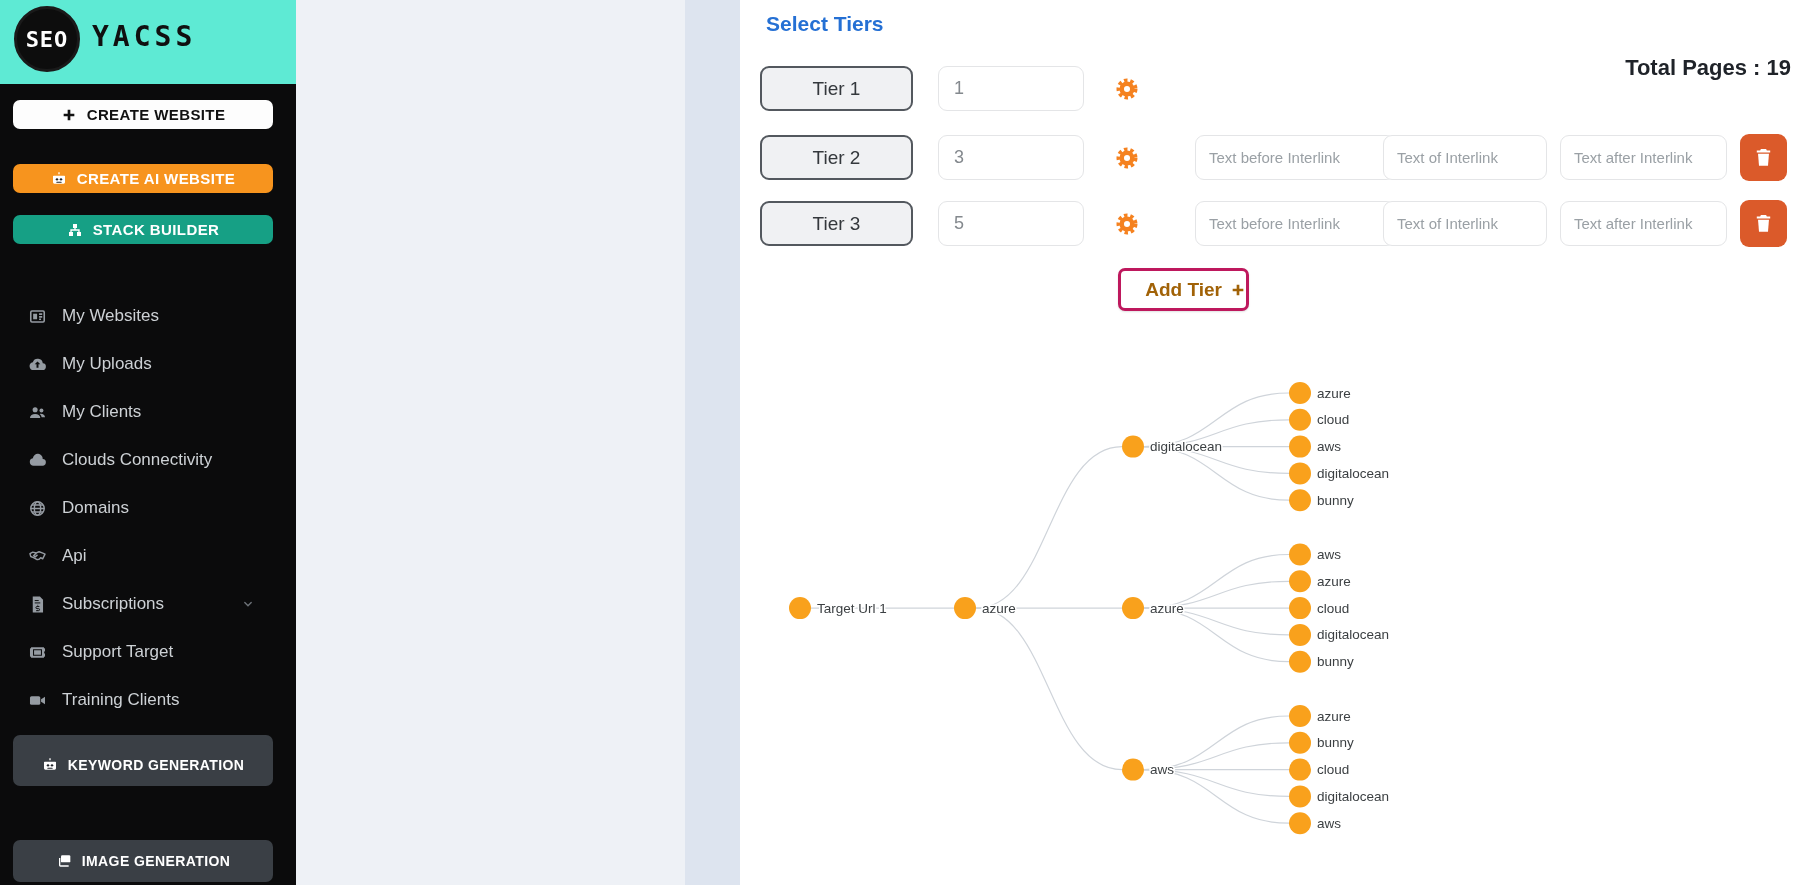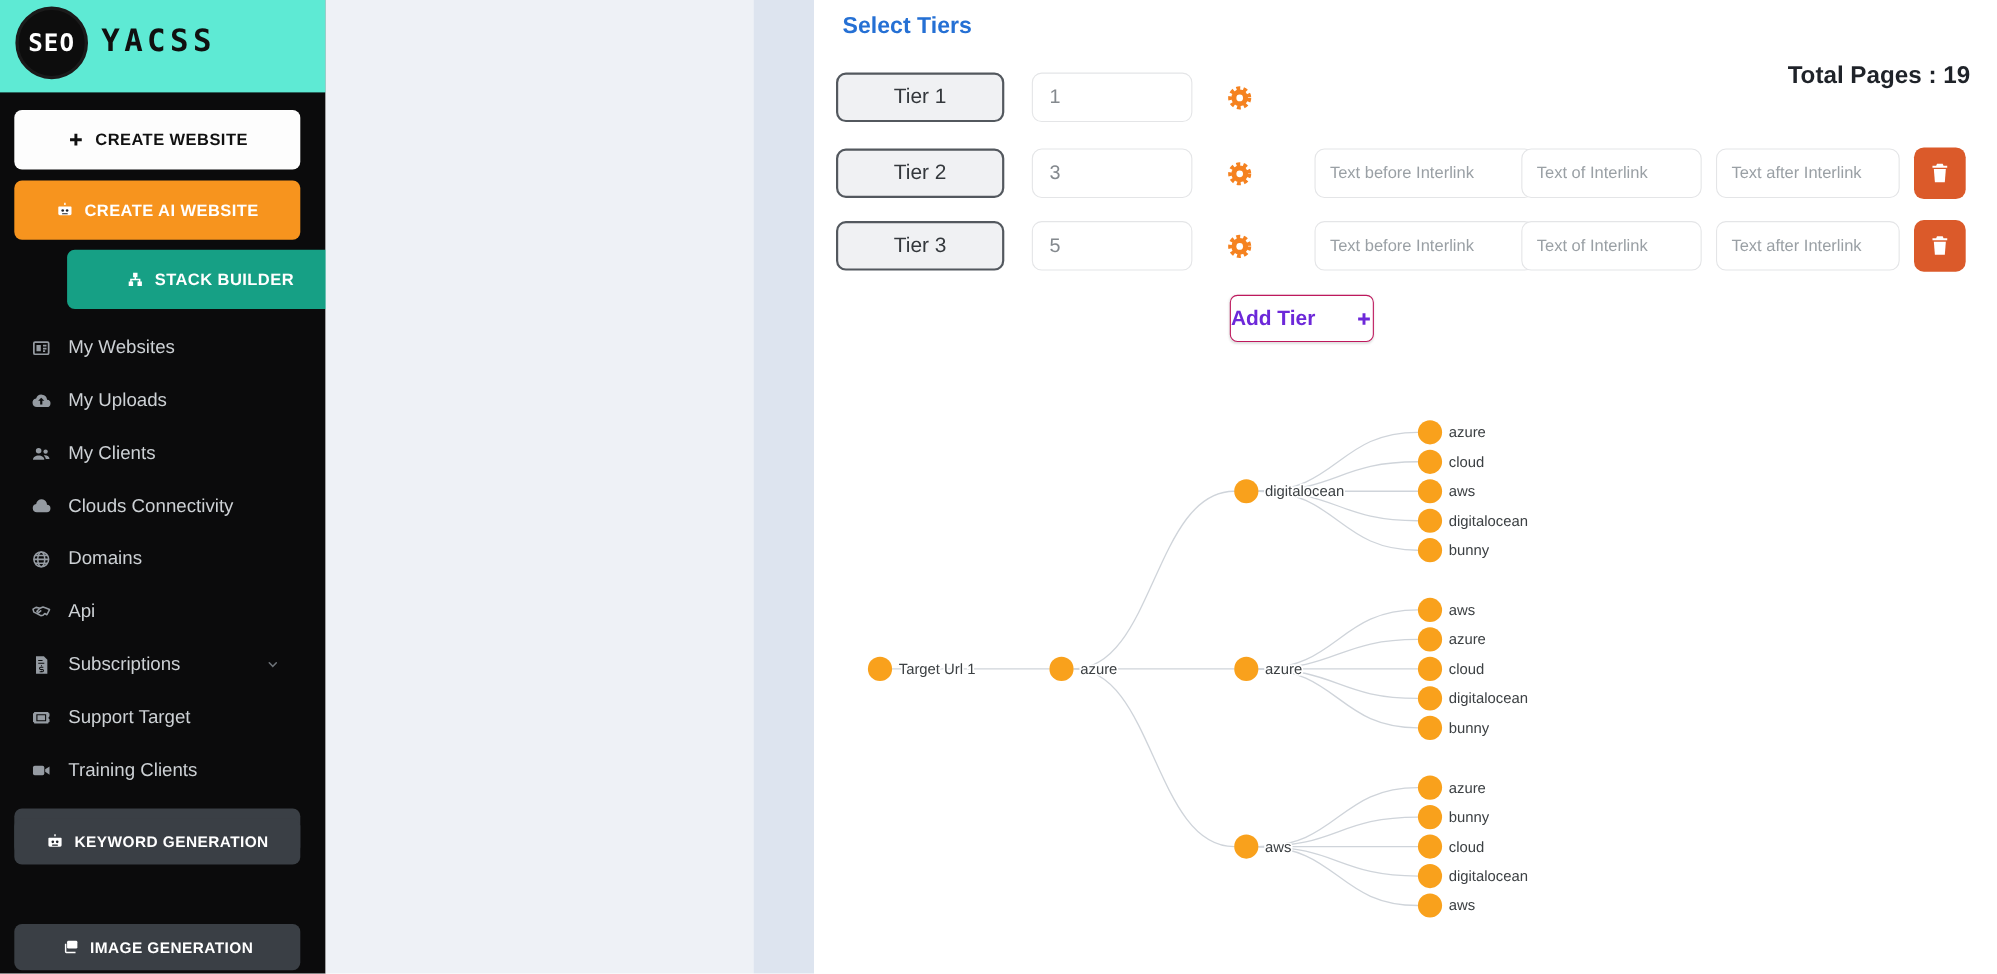--- a/index.html
+++ b/index.html
@@ -9,21 +9,21 @@
   
   #sidebar { position:absolute; left:0; top:0; width:296px; height:885px; background:#0b0b0c; }
   #sidebar-header { position:absolute; left:0; top:0; width:296px; height:84px; background:#5eead4; }
   #logo-circle { position:absolute; left:14px; top:6px; width:66px; height:66px; border-radius:50%;
                  background:#0d0d0d; border:3px solid #1a1a1a; display:flex; align-items:center; justify-content:center; }
   #logo-circle span { color:#fff; font-family:"DejaVu Sans Mono",monospace; font-weight:bold;
                       font-size:22px; letter-spacing:1px; }
   #brand-name { position:absolute; left:92px; top:20px; color:#101010;
                 font-family:"DejaVu Sans Mono",monospace; font-weight:bold; font-size:28px; letter-spacing:4px; }
 
-  .side-btn { position:absolute; left:13px; width:260px; height:54px; border:none; border-radius:7px;
+  .side-btn { position:absolute; left:13px; width:260px; height:29px; border:none; border-radius:7px;
               display:flex; align-items:center; justify-content:center; gap:10px;
               font-weight:bold; font-size:15px; letter-spacing:.4px; cursor:pointer;
               font-family:inherit; }
   .side-btn.white  { background:#fdfdfd; color:#111; }
   .side-btn.orange { background:#f7941e; color:#fff; }
   .side-btn.teal   { background:#16a085; color:#fff; }
   .side-btn.dark   { background:#3a3f45; color:#fff; font-size:14px; }
 
   #nav-list { position:absolute; left:0; top:292px; width:296px; }
   .nav-item { height:48px; display:flex; align-items:center; padding:0 26px 0 28px; cursor:pointer; color:#cdd1d5; }
@@ -60,22 +60,22 @@
   .c-in3 { left:820px; width:167px; }
   .ilink { border:1.5px solid #e4e5e7; border-radius:9px; font-size:15px; color:#8d9298; padding:0 13px;
            outline:none; font-family:inherit; background:#fff; }
   .ilink::placeholder { color:#9aa0a5; }
   .c-count::placeholder { color:#9aa0a5; }
   .c-trash { left:1000px; width:47px; height:47px; top:-1px; background:#db5a2a; border:none; border-radius:9px;
              display:flex; align-items:center; justify-content:center; cursor:pointer; }
   .c-trash .ic { font-size:23px; color:#fff; }
 
   #add-tier { position:absolute; left:378px; top:268px; width:131px; height:43px; background:#fff;
-              border:1px solid #be185d; border-radius:7px; display:flex; align-items:center; justify-content:space-between;
-              gap:8px; color:#6d28d9; font-weight:bold; font-size:19px; cursor:pointer;
+              border:3px solid #be185d; border-radius:7px; display:flex; align-items:center; justify-content:flex-end;
+              gap:8px; color:#a16207; font-weight:bold; font-size:19px; cursor:pointer;
               box-shadow:0 1px 2px rgba(0,0,0,.12); font-family:inherit; }
   #add-tier .ic { font-size:16px; }
 
   #tree-svg { position:absolute; left:0; top:0; width:1075px; height:885px; pointer-events:none; }
   #tree-svg circle { pointer-events:all; cursor:pointer; }
   #tree-svg text { font-family:"Liberation Sans","DejaVu Sans",sans-serif; font-size:13.5px; fill:#3c4043;
                    paint-order:stroke; stroke:#ffffff; stroke-width:3px; }
 </style>
 </head>
 <body>
@@ -100,21 +100,21 @@
         <span class="ic">
           <svg viewBox="0 0 24 24">
             <path fill="currentColor" d="M11 2h2v3h-2zM4 7h16a1 1 0 0 1 1 1v9a2 2 0 0 1-2 2H5a2 2 0 0 1-2-2V8a1 1 0 0 1 1-1z"></path>
             <circle cx="9" cy="12.5" r="1.8" fill="#20242a"></circle>
             <circle cx="15" cy="12.5" r="1.8" fill="#20242a"></circle>
             <rect x="8" y="16.2" width="8" height="1.6" rx=".8" fill="#20242a"></rect>
           </svg>
         </span>
         <span>CREATE AI WEBSITE</span>
       </button>
-      <button class="side-btn teal" style="top: 227px; margin-left: 48px;">
+      <button class="side-btn teal" style="top: 215px;">
         <span class="ic">
           <svg viewBox="0 0 24 24">
             <path fill="currentColor" d="M9 3h6v6h-2v2h6v4h2v6h-6v-6h2v-2H7v2h2v6H3v-6h2v-4h6V9H9z"></path>
           </svg>
         </span>
         <span>STACK BUILDER</span>
       </button>
     </div>
   <div id="nav-list">
       <div class="nav-item">

